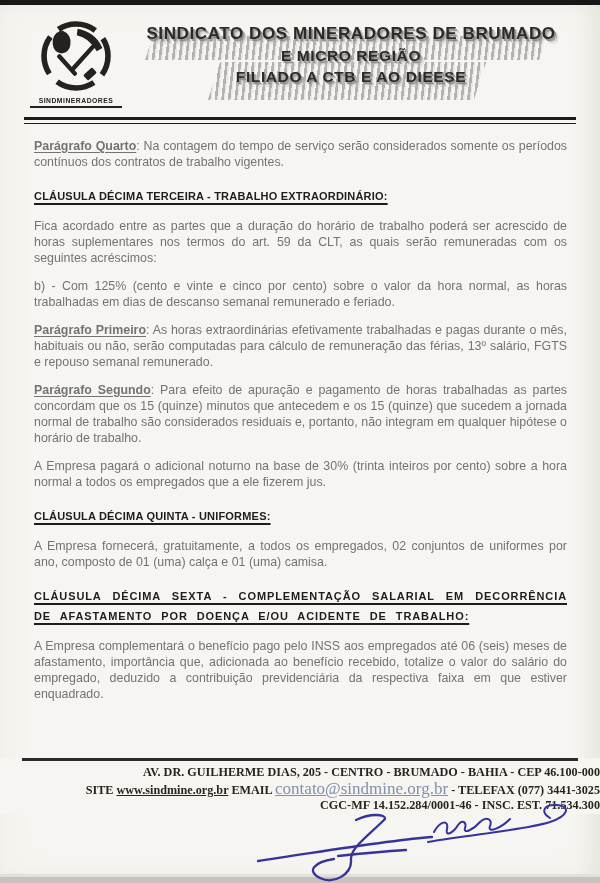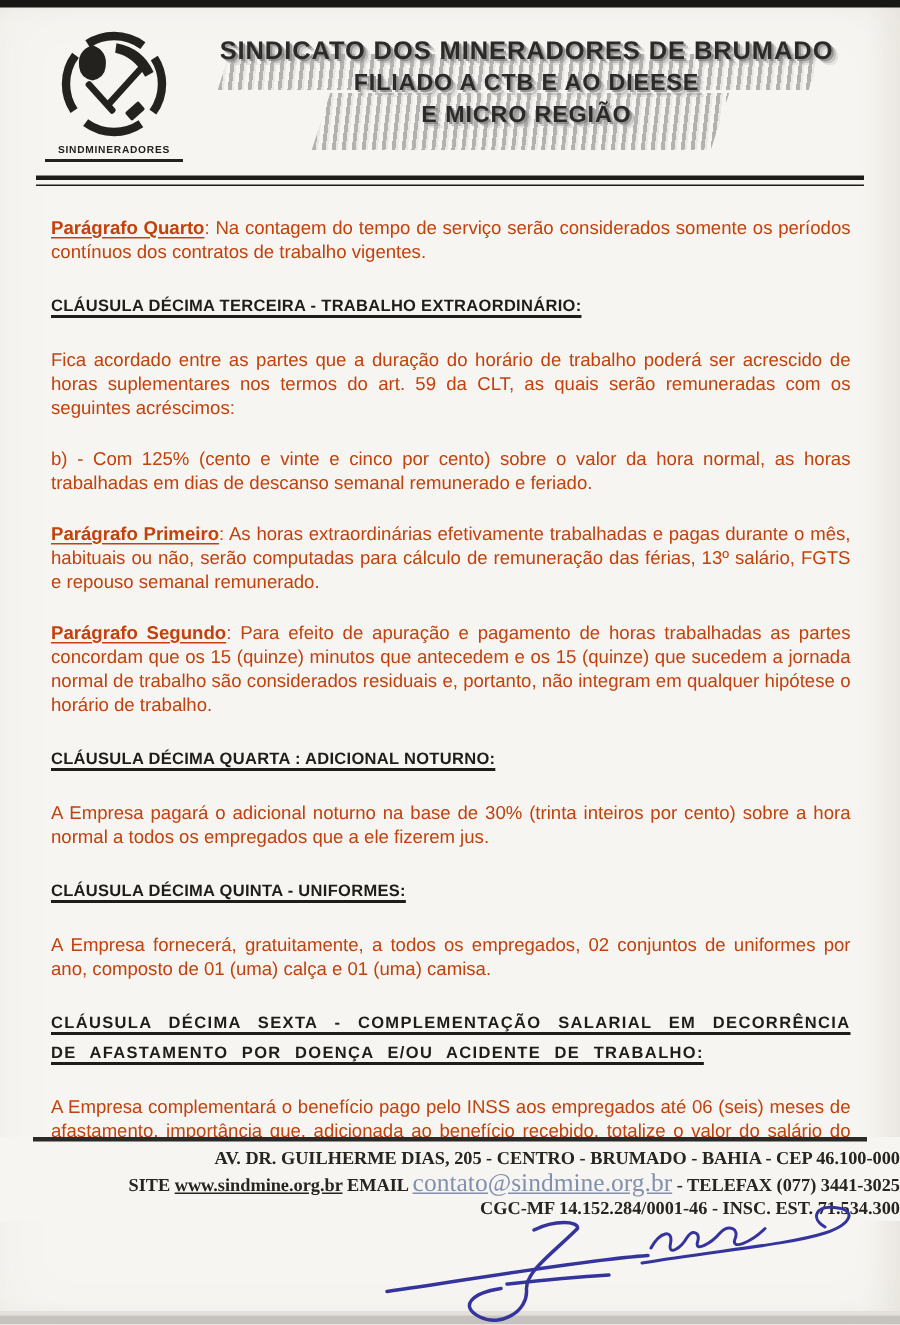--- a/index.html
+++ b/index.html
@@ -41,21 +41,21 @@
   }
   .streak1 { top: 20px; left: 6%; width: 86%; height: 24px; }
   .streak2 { top: 46px; left: 20%; width: 58%; height: 38px; }
 
   .rule-double { margin: 9px 24px 0 24px; border-top: 3.5px solid #1d1c1a; border-bottom: 1.8px solid #1d1c1a; height: 2.6px; }
 
   
   .main { padding: 2px 33px 0 34px; }
   .body-text {
     font-size: 12.4px; line-height: 16px; text-align: justify;
-    margin: 18px 0; color: #c2410c;
+    margin: 12px 0; color: #737373;
   }
   .lead { font-weight: bold; text-decoration: underline; text-underline-offset: 2px; }
   .clause {
     font-size: 11px; font-weight: bold; color: #1e1d1b;
     text-decoration: underline; text-decoration-thickness: 1.6px; text-underline-offset: 3px;
     margin: 16px 0 11px 0; letter-spacing: 0.2px; line-height: 20px;
   }
   .clause-justify { text-align: justify; letter-spacing: 0.9px; word-spacing: 5px; }
 
   
@@ -96,43 +96,42 @@
         <path d="M52,16 Q74,20 83,40 L76,44 Q66,27 51,24 Z" fill="#23221f"></path>
         <rect x="58" y="26" width="5.5" height="48" rx="2" transform="rotate(42 60.8 50)" fill="#23221f"></rect>
       </svg>
       <div class="logo-caption">SINDMINERADORES</div>
       <div class="logo-rule"></div>
     </div>
     <div class="title-wrap">
       <div class="streak streak1"></div>
       <div class="streak streak2"></div>
       <div class="title-line title-line1">SINDICATO DOS MINERADORES DE BRUMADO</div>
+      <div class="title-line title-line2">E MICRO REGIÃO</div>
       <div class="title-line title-line3">FILIADO A CTB E AO DIEESE</div>
-      <div class="title-line title-line2">E MICRO REGIÃO</div>
     </div>
   </div>
 
   <div class="rule-double"></div>
 
   <div class="main">
 
     <p class="body-text"><span class="lead">Parágrafo Quarto</span><span>: Na contagem do tempo de serviço serão considerados somente os períodos contínuos dos contratos de trabalho vigentes.</span></p>
 
     <h2 class="clause">CLÁUSULA DÉCIMA TERCEIRA - TRABALHO EXTRAORDINÁRIO:</h2>
 
     <p class="body-text">Fica acordado entre as partes que a duração do horário de trabalho poderá ser acrescido de horas suplementares nos termos do art. 59 da CLT, as quais serão remuneradas com os seguintes acréscimos:</p>
 
 
     <p class="body-text">b) - Com 125% (cento e vinte e cinco por cento) sobre o valor da hora normal, as horas trabalhadas em dias de descanso semanal remunerado e feriado.</p>
 
     <p class="body-text"><span class="lead">Parágrafo Primeiro</span><span>: As horas extraordinárias efetivamente trabalhadas e pagas durante o mês, habituais ou não, serão computadas para cálculo de remuneração das férias, 13º salário, FGTS e repouso semanal remunerado.</span></p>
 
     <p class="body-text"><span class="lead">Parágrafo Segundo</span><span>: Para efeito de apuração e pagamento de horas trabalhadas as partes concordam que os 15 (quinze) minutos que antecedem e os 15 (quinze) que sucedem a jornada normal de trabalho são considerados residuais e, portanto, não integram em qualquer hipótese o horário de trabalho.</span></p>
 
-    <h2 class="clause">CLÁUSULA DÉCIMA QUARTA : ADICIONAL NOTURNO:</h2>
 
     <p class="body-text">A Empresa pagará o adicional noturno na base de 30% (trinta inteiros por cento) sobre a hora normal a todos os empregados que a ele fizerem jus.</p>
 
     <h2 class="clause">CLÁUSULA DÉCIMA QUINTA - UNIFORMES:</h2>
 
     <p class="body-text">A Empresa fornecerá, gratuitamente, a todos os empregados, 02 conjuntos de uniformes por ano, composto de 01 (uma) calça e 01 (uma) camisa.</p>
 
     <h2 class="clause clause-justify">CLÁUSULA DÉCIMA SEXTA - COMPLEMENTAÇÃO SALARIAL EM DECORRÊNCIA DE AFASTAMENTO POR DOENÇA E/OU ACIDENTE DE TRABALHO:</h2>
 
     <p class="body-text">A Empresa complementará o benefício pago pelo INSS aos empregados até 06 (seis) meses de afastamento, importância que, adicionada ao benefício recebido, totalize o valor do salário do empregado, deduzido a contribuição previdenciária da respectiva faixa em que estiver enquadrado.</p>

